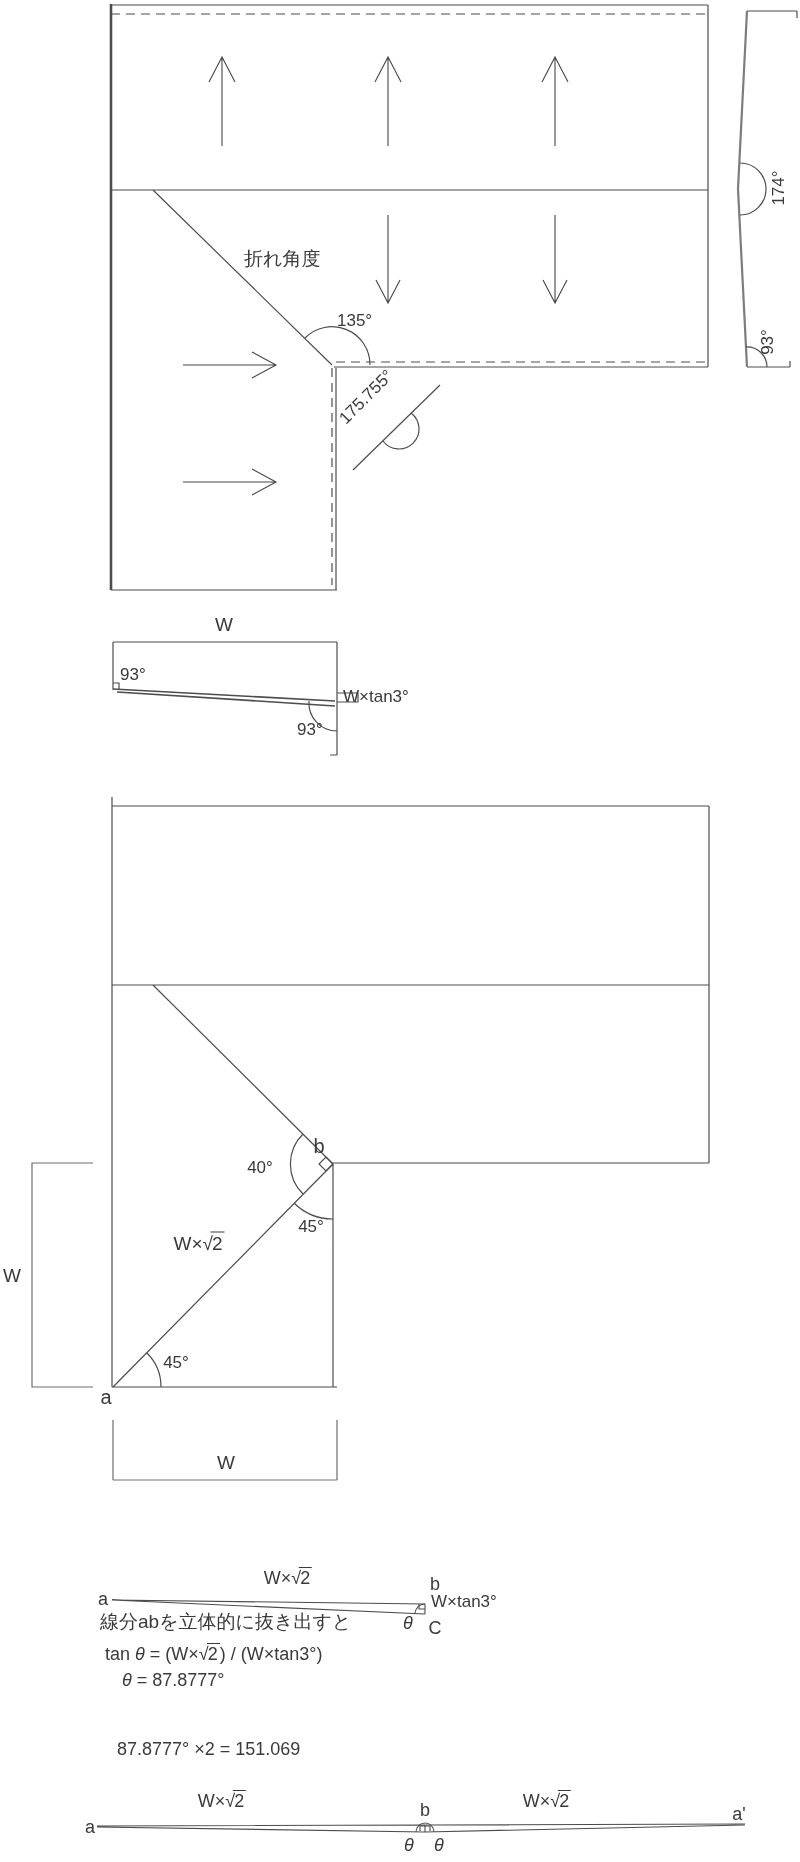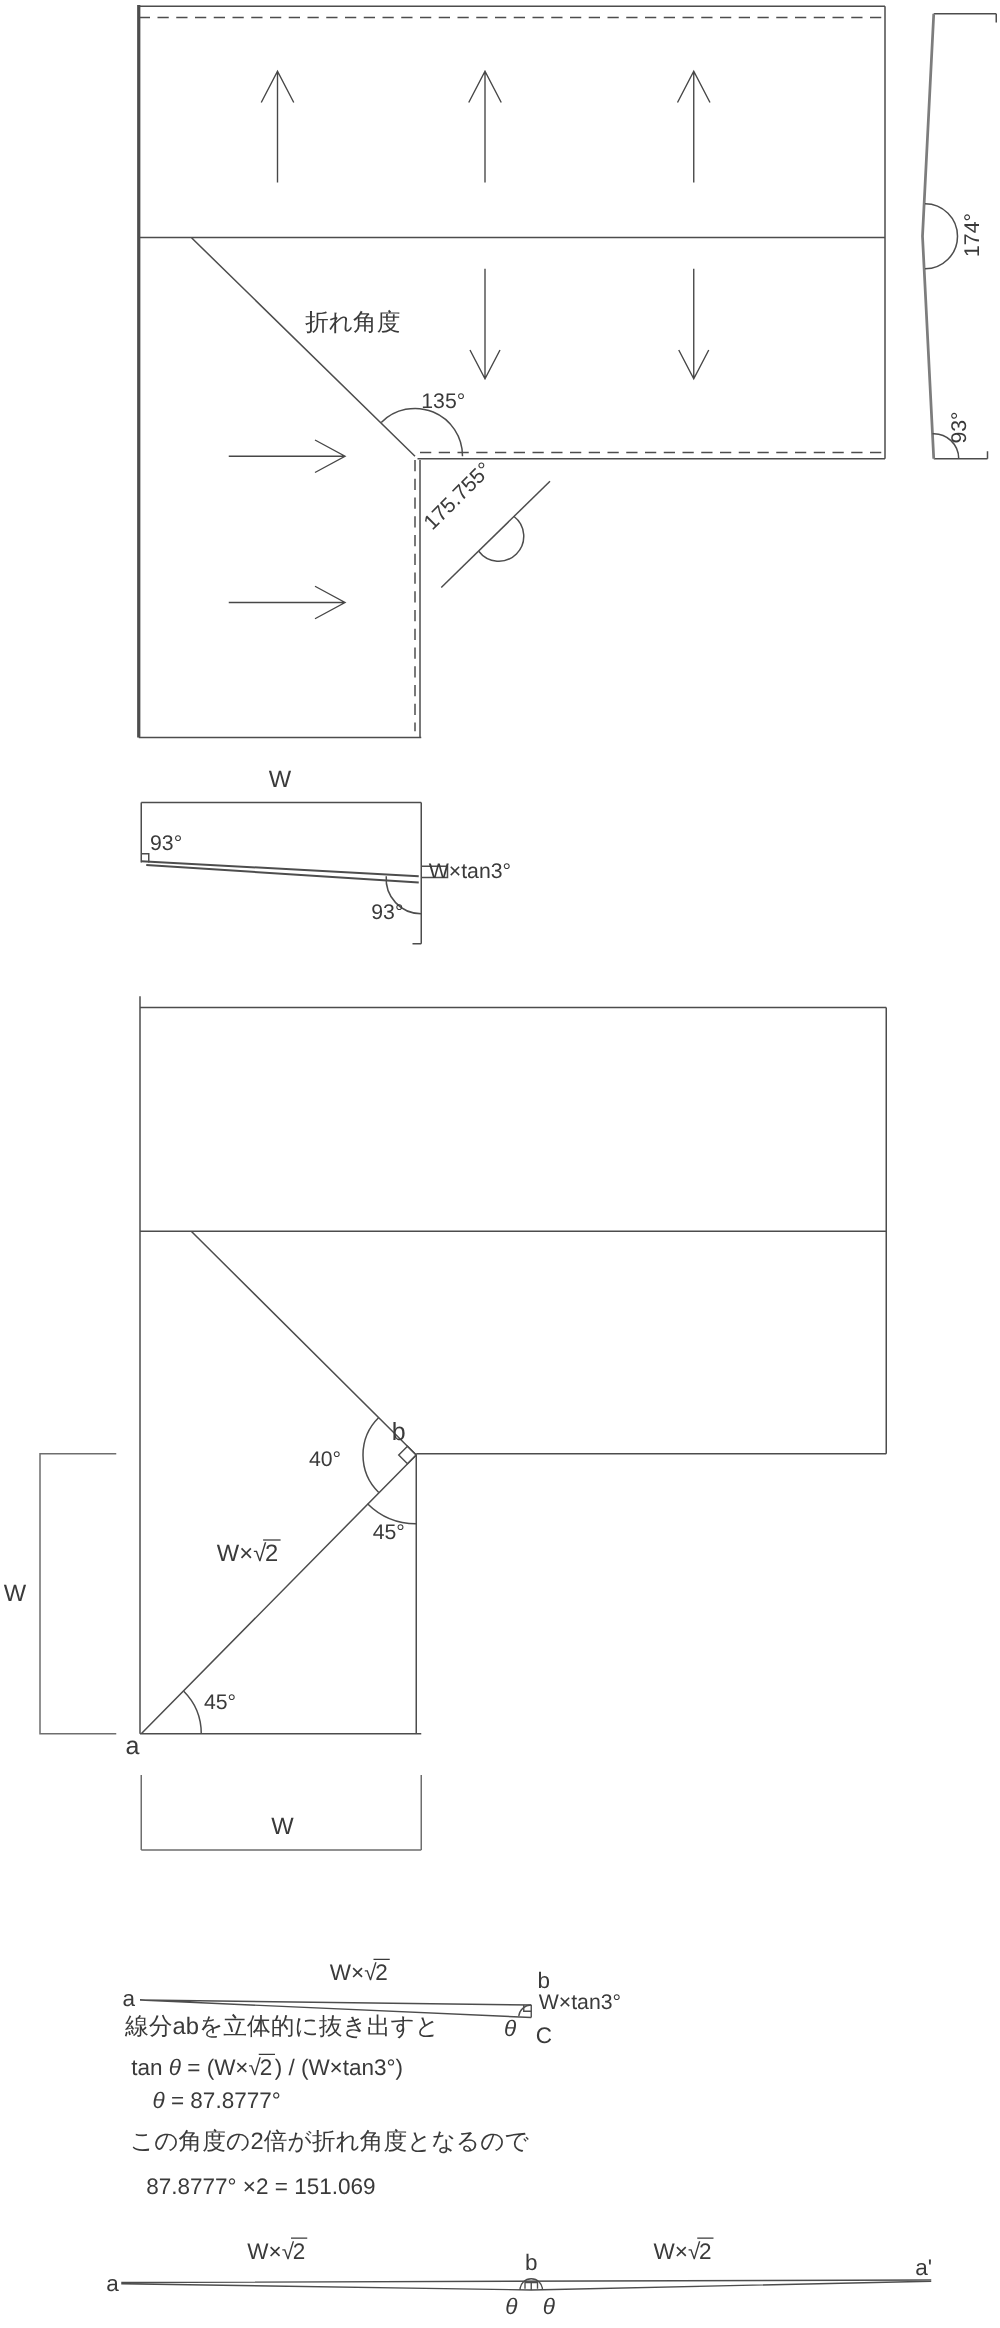--- a/index.html
+++ b/index.html
@@ -104,21 +104,20 @@
 
   <span class="lbl f19" style="left:100px;top:1612px;">線分abを立体的に抜き出すと</span>
   <span class="lbl f18 ctr" style="left:288px;top:1578px;"><span>W×</span><span>√</span><span class="rad">2</span></span>
   <span class="lbl f18 ctr" style="left:103px;top:1599px;">a</span>
   <span class="lbl f18 ctr" style="left:435px;top:1584px;">b</span>
   <span class="lbl f17" style="left:431px;top:1593px;">W×tan3°</span>
   <span class="lbl f18 it ctr" style="left:408px;top:1623px;">θ</span>
   <span class="lbl f18 ctr" style="left:435px;top:1628px;">C</span>
   <span class="lbl f18" style="left:105px;top:1645px;"><span>tan </span><span class="it">θ</span><span> = (W×</span><span>√</span><span class="rad">2</span><span>) / (W×tan3°)</span></span>
   <span class="lbl f18" style="left:122px;top:1671px;text-align:center;"><span class="it">θ</span><span> = 87.8777°</span></span>
-  <span class="lbl f19" style="left:104px;top:1704px;">この角度の2倍が折れ角度となるので</span>
   <span class="lbl f18" style="left:117px;top:1740px;">87.8777° ×2 = 151.069</span>
 
   <span class="lbl f18 ctr" style="left:90px;top:1827px;">a</span>
   <span class="lbl f18 ctr" style="left:222px;top:1801px;"><span>W×</span><span>√</span><span class="rad">2</span></span>
   <span class="lbl f18 ctr" style="left:425px;top:1810px;">b</span>
   <span class="lbl f18 ctr" style="left:547px;top:1801px;"><span>W×</span><span>√</span><span class="rad">2</span></span>
   <span class="lbl f18 ctr" style="left:739px;top:1814px;">a'</span>
   <span class="lbl f18 it ctr" style="left:409px;top:1845px;">θ</span>
   <span class="lbl f18 it ctr" style="left:439px;top:1845px;">θ</span>
 

